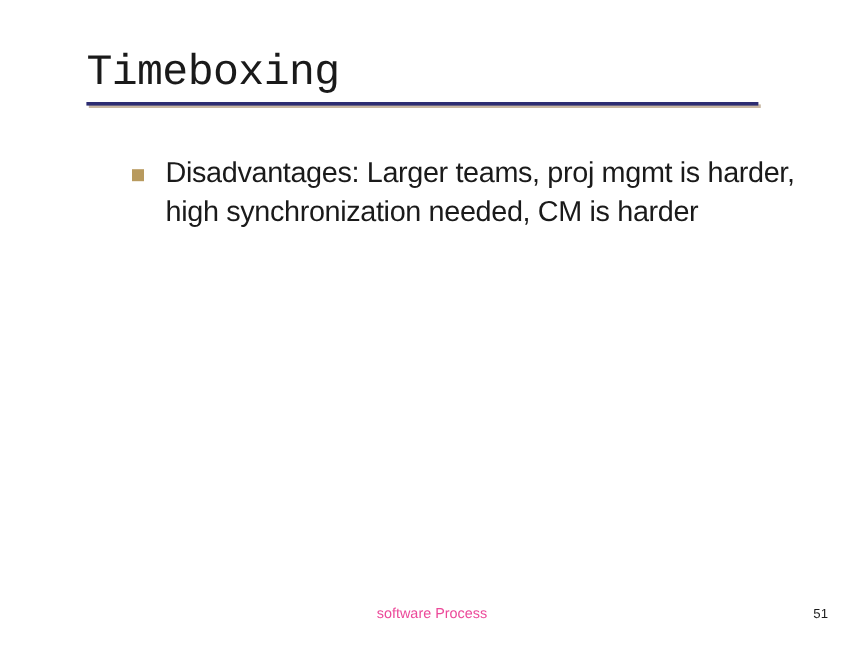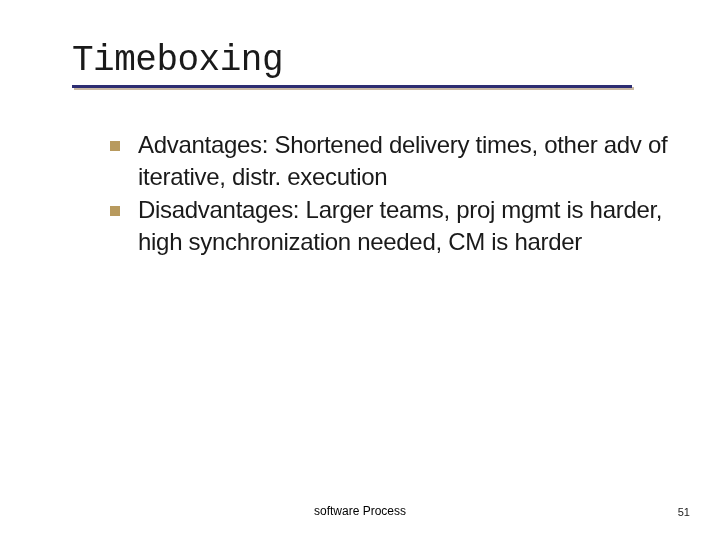--- a/index.html
+++ b/index.html
@@ -79,21 +79,21 @@
       letter-spacing: -0.3px;
     }
     .footer {
       position: absolute;
       bottom: 22px;
       left: 0;
       width: 100%;
       display: flex;
       justify-content: center;
       font-size: 12px;
-      color: #000000;
+      color: #ec4899;
       margin-top: 29px;
     }
     .page-number {
       position: absolute;
       bottom: 22px;
       right: 30px;
       font-size: 11px;
       color: #1a1a1a;
     }
   </style>
@@ -105,23 +105,19 @@
     <h1 class="title">Timeboxing</h1>
     <div class="underline-wrap">
       <div class="underline-shadow"></div>
       <div class="underline-main"></div>
     </div>
   </div>
 
   <div class="content">
     <div class="bullet-item">
       <div class="bullet-marker"></div>
-      <div class="bullet-text">Advantages: Shortened delivery times, other adv of iterative, distr. execution</div>
-    </div>
-    <div class="bullet-item">
-      <div class="bullet-marker"></div>
       <div class="bullet-text">Disadvantages: Larger teams, proj mgmt is harder, high synchronization needed, CM is harder</div>
     </div>
   </div>
 
   <div class="footer">software Process</div>
   <div class="page-number">51</div>
 </div>
 
 </body></html>

